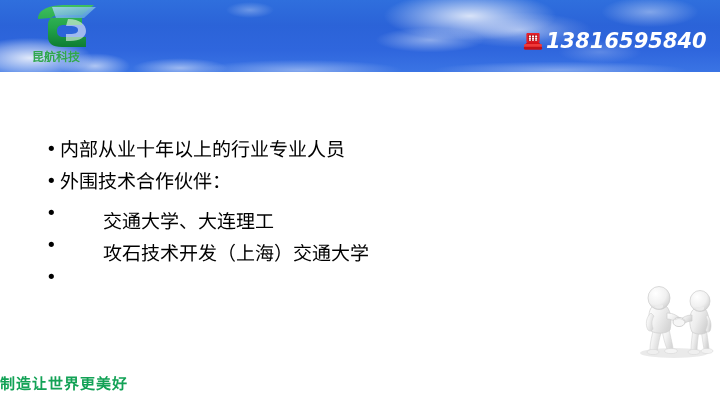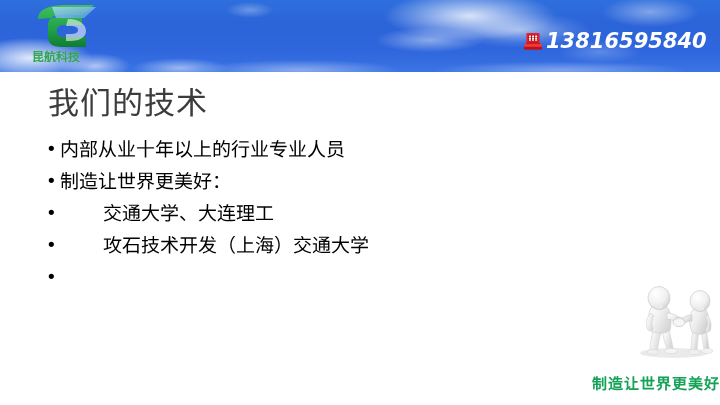--- a/index.html
+++ b/index.html
@@ -170,20 +170,21 @@
     color: #000000;
     line-height: 32px;
     text-align: center;
   }
   .bullet-row.level-2 .bullet-label {
     display: inline-block;
     margin-left: 57px;
     font-size: 19px;
     color: #000000;
     line-height: 32px;
+    margin-top: 8px;
   }
 
   
   .handshake-figure {
     position: absolute;
     left: 628px;
     top: 283px;
     width: 92px;
     height: 80px;
   }
@@ -192,21 +193,21 @@
     width: 92px;
     height: 80px;
   }
 
   
   .footer-slogan {
     position: absolute;
     left: 0;
     top: 374px;
     width: 720px;
-    text-align: right;
+    text-align: left;
     font-size: 15px;
     font-weight: bold;
     color: #13a256;
     line-height: 20px;
     letter-spacing: 1px;
   }
 </style>
 </head>
 <body>
 
@@ -252,30 +253,29 @@
           <rect x="10.9" y="10.2" width="2.3" height="1.6" rx="0.3"></rect>
           <rect x="14.3" y="10.2" width="2.3" height="1.6" rx="0.3"></rect>
         </g>
         <rect x="2.2" y="15.2" width="19.6" height="3.4" rx="1.5" fill="#f03a3a"></rect>
         <rect x="2.0" y="18.2" width="20.0" height="3.2" rx="1.2" fill="#c21018"></rect>
       </svg>
       <span class="phone-number">13816595840</span>
     </div>
   </div>
 
-  <h1 class="slide-heading">我们的技术</h1>
 
   <ul class="bullet-list">
     <li class="bullet-row level-1">
       <span class="bullet-dot">•</span>
       <span class="bullet-label">内部从业十年以上的行业专业人员</span>
     </li>
     <li class="bullet-row level-1">
       <span class="bullet-dot">•</span>
-      <span class="bullet-label">制造让世界更美好：</span>
+      <span class="bullet-label">外围技术合作伙伴：</span>
     </li>
     <li class="bullet-row level-2">
       <span class="bullet-dot">•</span>
       <span class="bullet-label">交通大学、大连理工</span>
     </li>
     <li class="bullet-row level-2">
       <span class="bullet-dot">•</span>
       <span class="bullet-label">攻石技术开发（上海）交通大学</span>
     </li>
     <li class="bullet-row level-2">

